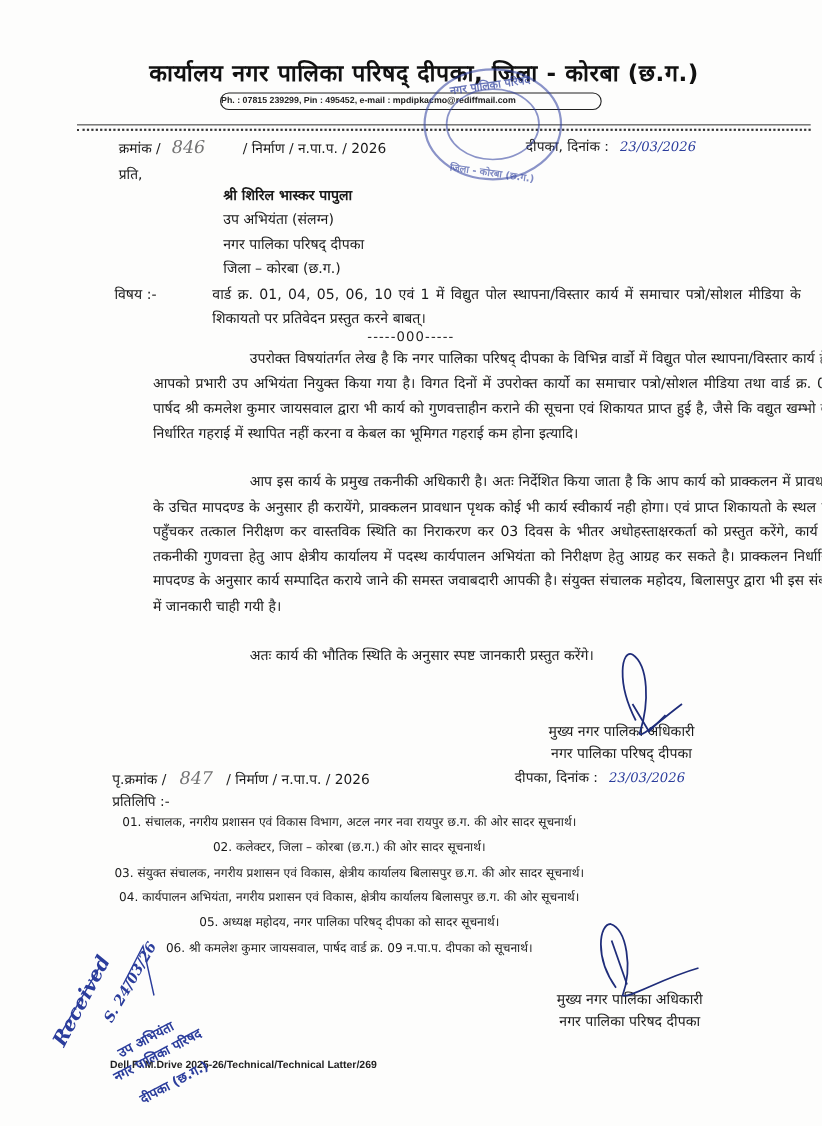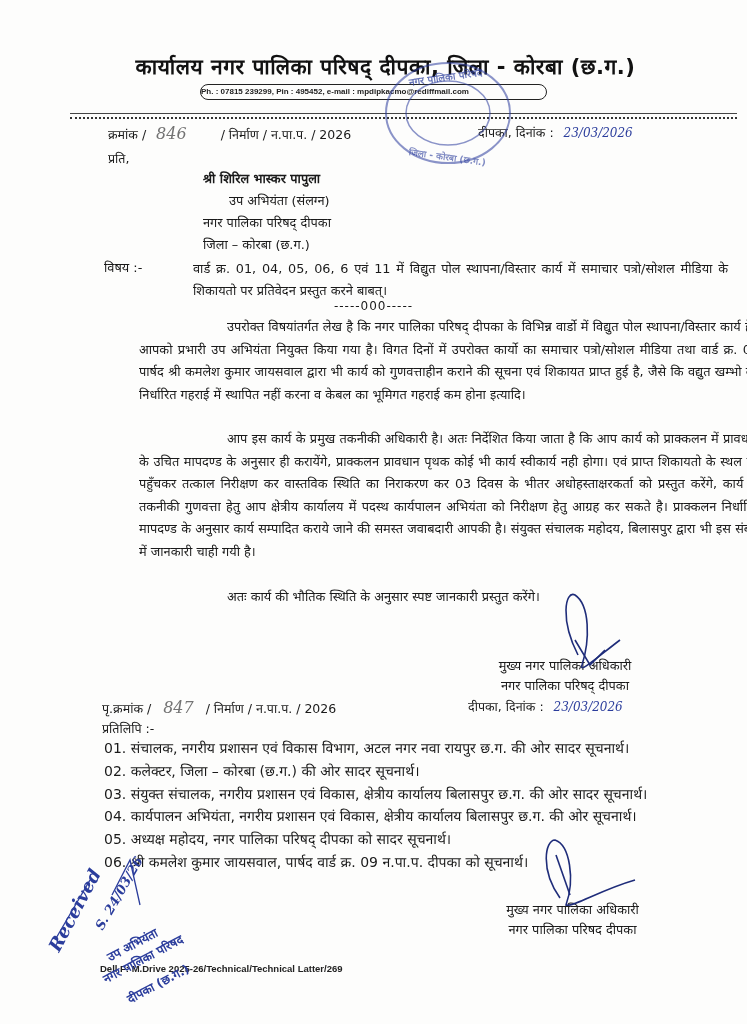--- a/index.html
+++ b/index.html
@@ -25,21 +25,21 @@
   .row { position: absolute; font-size: 12.5px; white-space: nowrap; }
   .hand { font-family: "DejaVu Serif", serif; font-style: italic; color: #737373; font-size: 16px; }
   .hand-sm { font-family: "DejaVu Serif", serif; font-style: italic; color: #2b3d9c; font-size: 12px; }
   .para { position: absolute; left: 104px; width: 620px; font-size: 12.8px; line-height: 22.5px; text-align: justify; margin-left: 35px; }
   .indent { text-indent: 88px; }
   .addr { position: absolute; left: 203px; font-size: 12.8px; line-height: 21.5px; }
   .subject-label { position: absolute; left: 104px; top: 258px; font-size: 12.8px; }
   .subject-text { position: absolute; left: 193px; top: 258px; width: 535px; font-size: 12.8px; line-height: 21.5px; text-align: justify; }
   .sep { position: absolute; left: 0; right: 0; top: 299px; text-align: center; font-size: 12px; letter-spacing: 1px; }
   .sign-block { position: absolute; text-align: center; font-size: 12.8px; line-height: 20px; }
-  .cc-list { position: absolute; left: 104px; top: 761px; font-size: 14px; line-height: 22.8px; }
+  .cc-list { position: absolute; left: 104px; top: 761px; font-size: 11px; line-height: 22.8px; text-align: center; }
   .footer-ref { position: absolute; left: 100px; top: 963px; font-family: "Liberation Sans", sans-serif; font-size: 9.5px; font-weight: bold; color: #222; }
   .stamp-ink { position: absolute; color: #2b3d9c; font-weight: bold; transform-origin: left top; }
   svg.overlay { position: absolute; left: 0; top: 0; pointer-events: none; }
 </style>
 </head>
 <body>
 
 <div class="page">
 
   <div class="letterhead-title">कार्यालय नगर पालिका परिषद् दीपका, जिला - कोरबा (छ.ग.)</div>
@@ -54,26 +54,26 @@
     <span>/ निर्माण / न.पा.प. / 2026</span>
   </div>
   <div class="row" style="left:478px; top:124px;">
     <span>दीपका, दिनांक :</span>
     <span class="hand-sm" style="margin-left:6px;">23/03/2026</span>
   </div>
 
   <div class="row" style="left:108px; top:150px;">प्रति,</div>
 
   <div class="addr" style="top:168px; font-weight:bold;">श्री शिरिल भास्कर पापुला</div>
-  <div class="addr" style="top:190px;margin-left:26px;">उप अभियंता (संलग्न)</div>
+  <div class="addr" style="top:190px;">उप अभियंता (संलग्न)</div>
   <div class="addr" style="top:212px;">नगर पालिका परिषद् दीपका</div>
   <div class="addr" style="top:234px;">जिला – कोरबा (छ.ग.)</div>
 
   <div class="subject-label">विषय :-</div>
-  <div class="subject-text">वार्ड क्र. 01, 04, 05, 06, 6 एवं 11 में विद्युत पोल स्थापना/विस्तार कार्य में समाचार पत्रो/सोशल मीडिया के शिकायतो पर प्रतिवेदन प्रस्तुत करने बाबत्।</div>
+  <div class="subject-text">वार्ड क्र. 01, 04, 05, 06, 10 एवं 1 में विद्युत पोल स्थापना/विस्तार कार्य में समाचार पत्रो/सोशल मीडिया के शिकायतो पर प्रतिवेदन प्रस्तुत करने बाबत्।</div>
 
   <div class="sep">-----000-----</div>
 
   <div class="para indent" style="top:316px;">उपरोक्त विषयांतर्गत लेख है कि नगर पालिका परिषद् दीपका के विभिन्न वार्डो में विद्युत पोल स्थापना/विस्तार कार्य हेतु आपको प्रभारी उप अभियंता नियुक्त किया गया है। विगत दिनों में उपरोक्त कार्यो का समाचार पत्रो/सोशल मीडिया तथा वार्ड क्र. 01 पार्षद श्री कमलेश कुमार जायसवाल द्वारा भी कार्य को गुणवत्ताहीन कराने की सूचना एवं शिकायत प्राप्त हुई है, जैसे कि वद्युत खम्भो का निर्धारित गहराई में स्थापित नहीं करना व केबल का भूमिगत गहराई कम होना इत्यादि।</div>
   <div class="para indent" style="top:428px;">आप इस कार्य के प्रमुख तकनीकी अधिकारी है। अतः निर्देशित किया जाता है कि आप कार्य को प्राक्कलन में प्रावधान के उचित मापदण्ड के अनुसार ही करायेंगे, प्राक्कलन प्रावधान पृथक कोई भी कार्य स्वीकार्य नही होगा। एवं प्राप्त शिकायतो के स्थल पर पहुँचकर तत्काल निरीक्षण कर वास्तविक स्थिति का निराकरण कर 03 दिवस के भीतर अधोहस्ताक्षरकर्ता को प्रस्तुत करेंगे, कार्य के तकनीकी गुणवत्ता हेतु आप क्षेत्रीय कार्यालय में पदस्थ कार्यपालन अभियंता को निरीक्षण हेतु आग्रह कर सकते है। प्राक्कलन निर्धारित मापदण्ड के अनुसार कार्य सम्पादित कराये जाने की समस्त जवाबदारी आपकी है। संयुक्त संचालक महोदय, बिलासपुर द्वारा भी इस संबंध में जानकारी चाही गयी है।</div>
   <div class="para indent" style="top:586px;">अतः कार्य की भौतिक स्थिति के अनुसार स्पष्ट जानकारी प्रस्तुत करेंगे।</div>
 
   <div class="sign-block" style="left:445px; top:656px; width:240px;">
     <div>मुख्य नगर पालिका अधिकारी</div>
     <div>नगर पालिका परिषद् दीपका</div>

